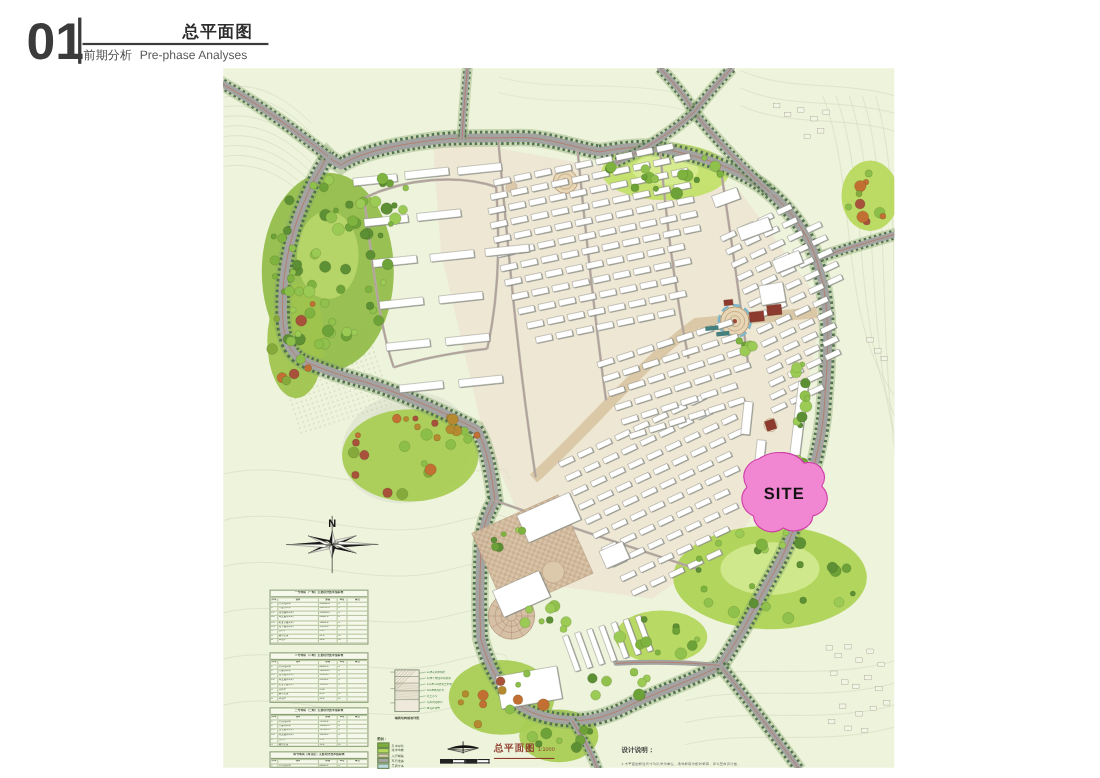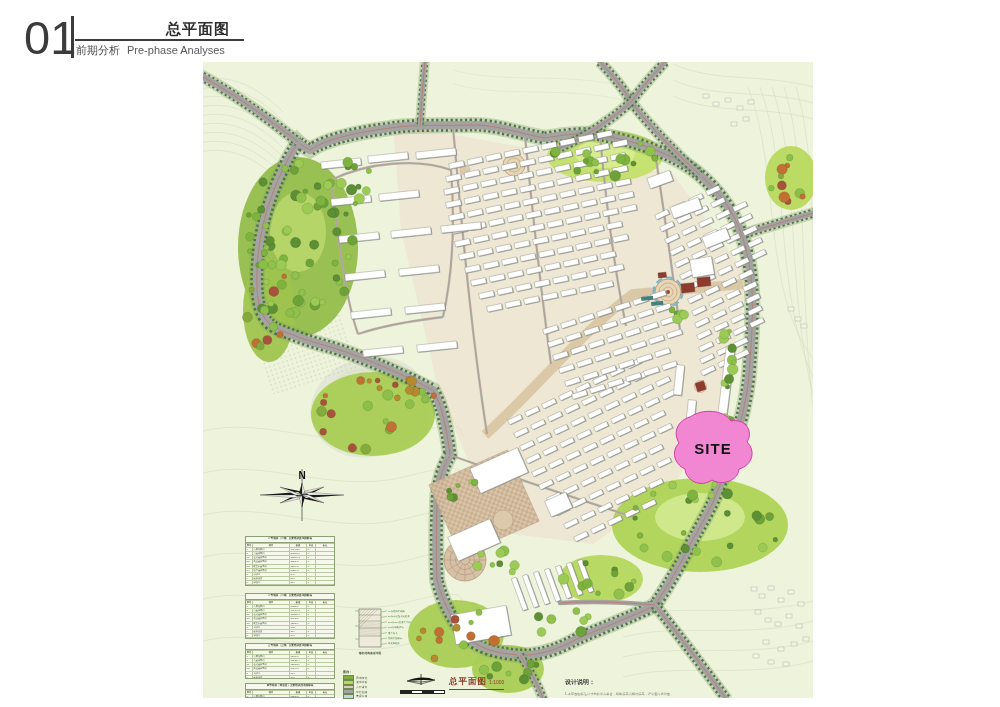--- a/index.html
+++ b/index.html
@@ -1,19 +1,19 @@
 <!DOCTYPE html>
 <html><head>
 <meta charset="utf-8">
 <style>
   html,body{margin:0;padding:0;background:#fff;}
   .page{position:relative;width:1000px;height:707px;background:#ffffff;overflow:hidden;
         font-family:"Liberation Sans","DejaVu Sans",sans-serif;}
   
-  .h-num{position:absolute;left:24px;top:10px;font-size:47px;font-weight:400;color:#3b3b3b;}
+  .h-num{position:absolute;left:24px;top:10px;font-size:47px;font-weight:700;color:#3b3b3b;}
   .h-bar{position:absolute;left:71px;top:16px;width:2.5px;height:42px;background:#3b3b3b;}
   .h-title{position:absolute;left:166px;top:20px;font-size:15px;font-weight:700;color:#2d2d2d;letter-spacing:1px;}
   .h-underline{position:absolute;left:75px;top:39px;width:169px;height:2.2px;background:#3b3b3b;}
   .h-sub{position:absolute;left:76px;top:43px;font-size:11px;color:#4c4c4c;white-space:nowrap;text-align:right;}
   .h-sub .en{margin-left:7px;color:#5a5a5a;}
   
   #map{position:absolute;left:203px;top:62px;width:596px;height:636px;}
   #map svg.base{position:absolute;left:0;top:0;}
   .overlay{position:absolute;}
   

